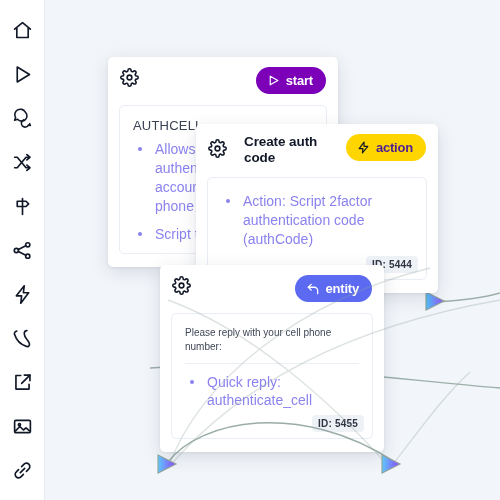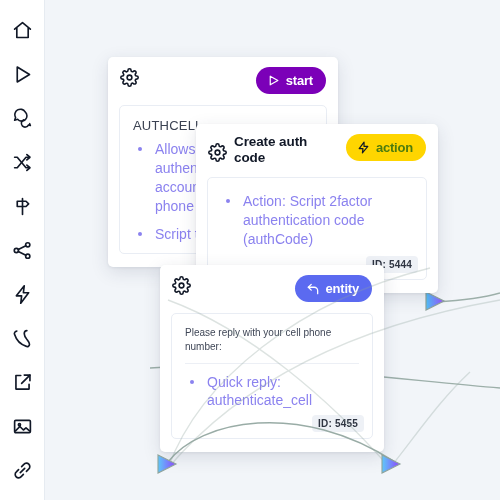--- a/index.html
+++ b/index.html
@@ -31,35 +31,35 @@
   
   .node{
     position:absolute;background:#fff;border-radius:5px;
     box-shadow:0 5px 18px rgba(40,50,80,.13), 0 1px 3px rgba(40,50,80,.08);
     box-sizing:border-box;
   }
   .node-head{
     display:flex;align-items:flex-start;justify-content:space-between;
     padding:10px 12px 4px 12px;gap:6px;
   }
-  .head-left{display:flex;align-items:flex-end;gap:7px;min-width:0;}
+  .head-left{display:flex;align-items:center;gap:17px;min-width:0;}
   .gear{flex:0 0 auto;margin-top:1px;}
   .node-title{
     font-size:13.5px;font-weight:bold;color:#111827;
     line-height:1.18;letter-spacing:-.1px;word-break:break-word;
   }
   .badge{
     flex:0 0 auto;display:inline-flex;align-items:center;gap:6px;
     border-radius:999px;padding:6px 13px 6px 11px;
     font-size:13px;font-weight:bold;color:#fff;letter-spacing:-.2px;
     cursor:pointer;white-space:nowrap;
   }
   .badge svg{display:block;}
   .badge.start{background:#7b00b8;}
-  .badge.action{background:#ffd500;color:#4d7c0f;}
+  .badge.action{background:#ffd500;color:#4c1d95;}
   .badge.entity{background:#5b6af0;}
 
   .node-body{
     margin:7px 11px 13px 11px;border:1px solid #e9edf4;border-radius:5px;
     padding:12px 13px 10px 13px;position:relative;
   }
   .body-label{
     font-size:13px;color:#3b4252;letter-spacing:.2px;margin-bottom:7px;
   }
   .body-head-text{

